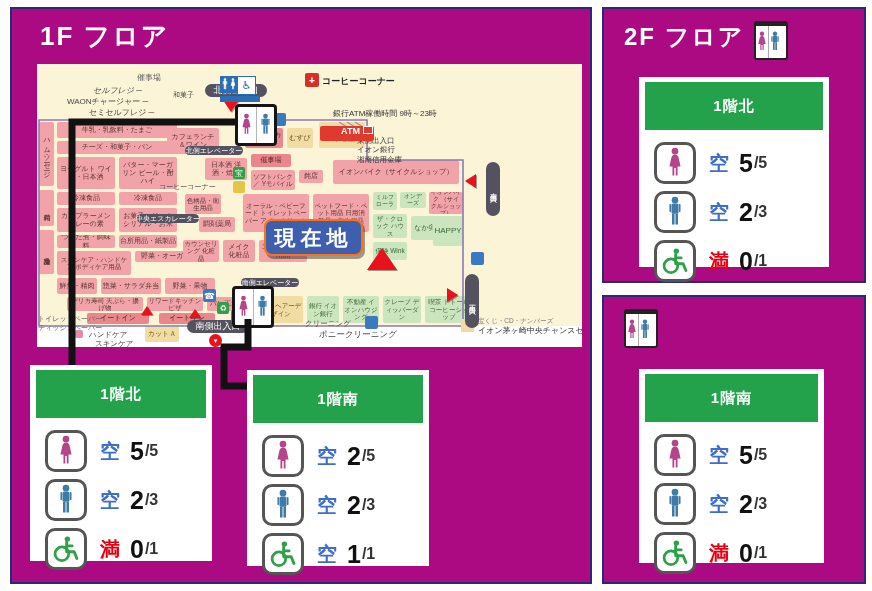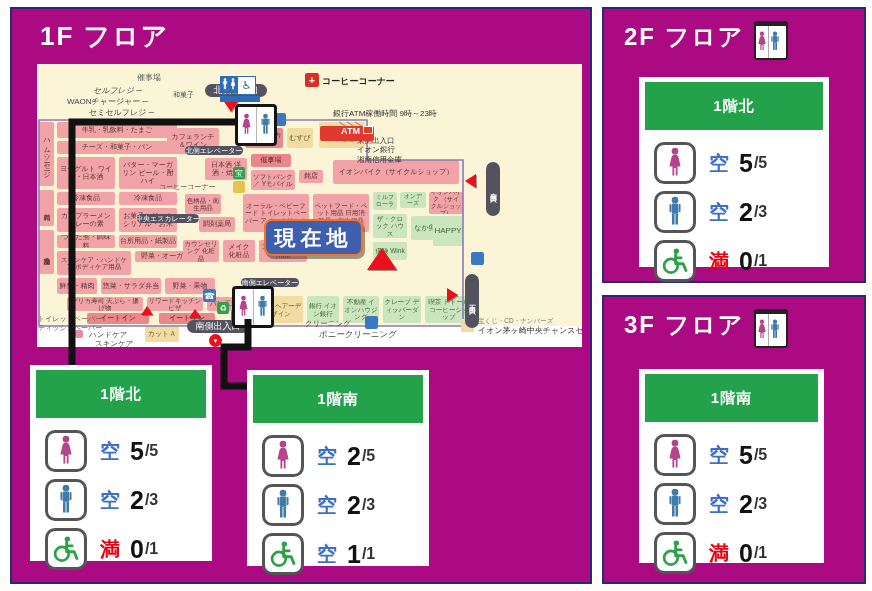--- a/index.html
+++ b/index.html
@@ -390,21 +390,20 @@
             <span class="status st-full">満</span>
             <span class="count">0</span>
             <span class="total">/1</span>
           </div>
         </div>
       </div>
   </div>
 
   <div class="panel" id="panel-3f">
     <div class="floor-title">
-      <span>3F フロア</span>
       <span class="pair-slot"><span class="pair-icon" style="width: 30px; height: 32px; border-top: 5px solid rgb(34, 34, 34);">
             <span class="half">
               <svg viewBox="0 0 24 44" width="12" height="22">
                 <circle cx="12" cy="5.5" r="4.4" fill="#B5458A"></circle>
                 <path d="M12 10 C8.5 10 7.6 12.5 7 15 L4.6 26 H8.6 L8.6 38 H11 V28 H13 V38 H15.4 V26 H19.4 L17 15 C16.4 12.5 15.5 10 12 10 Z" fill="#B5458A"></path>
               </svg>
             </span>
             <span class="half">
               <svg viewBox="0 0 24 44" width="12" height="22">
                 <circle cx="12" cy="5.5" r="4.4" fill="#3E7BA8"></circle>

